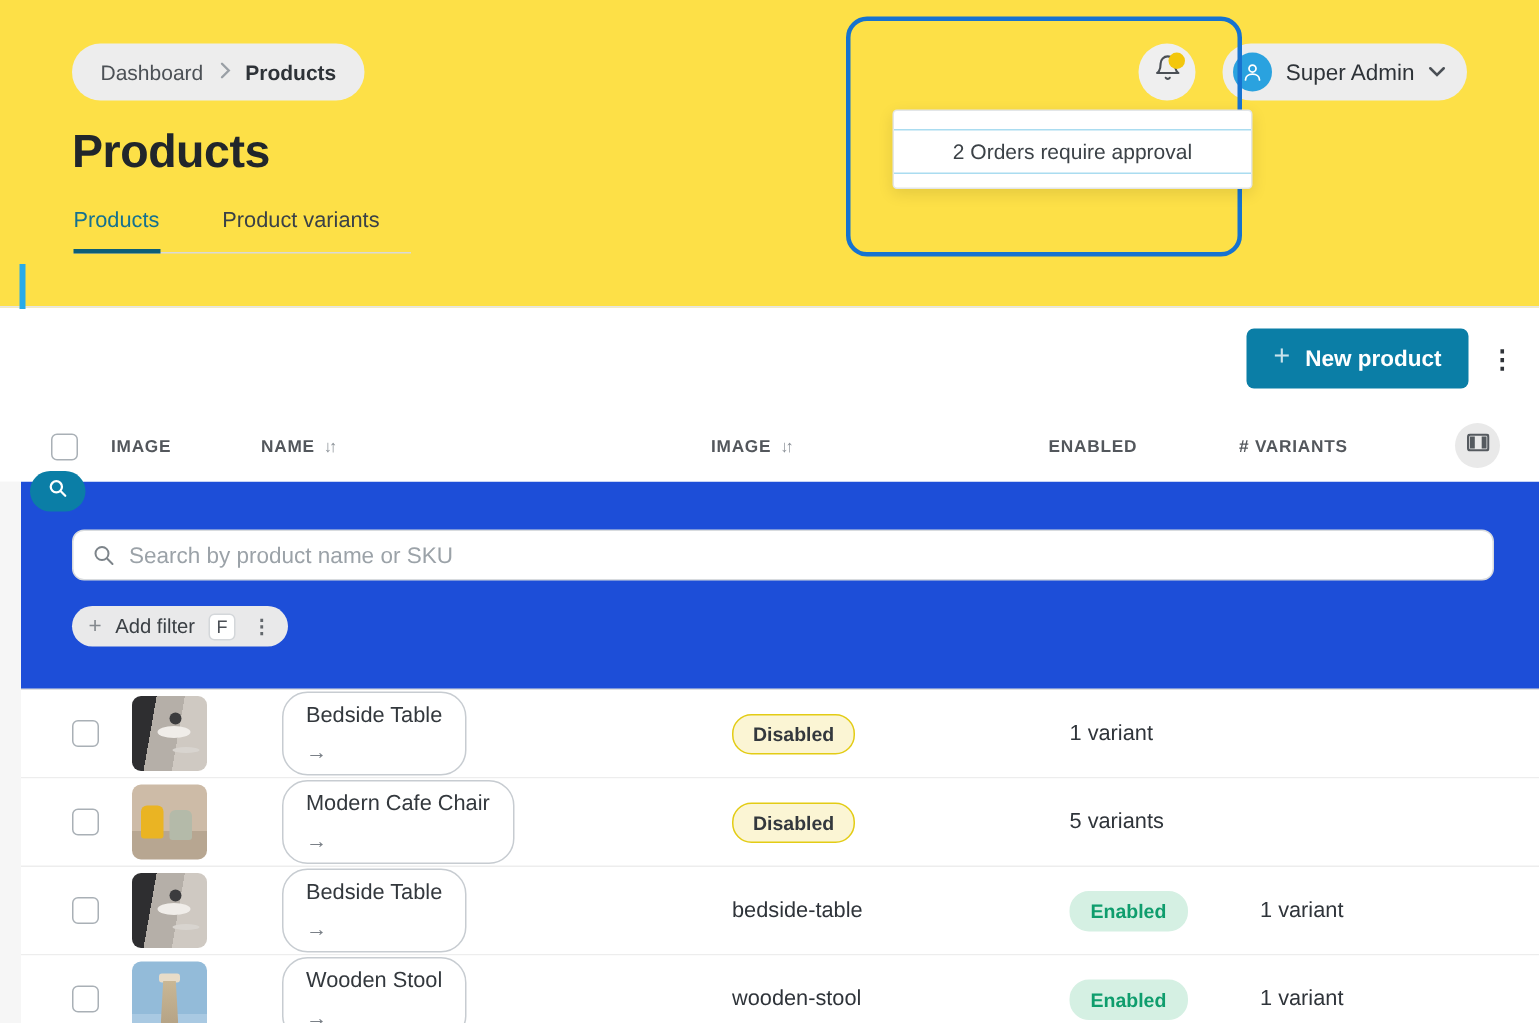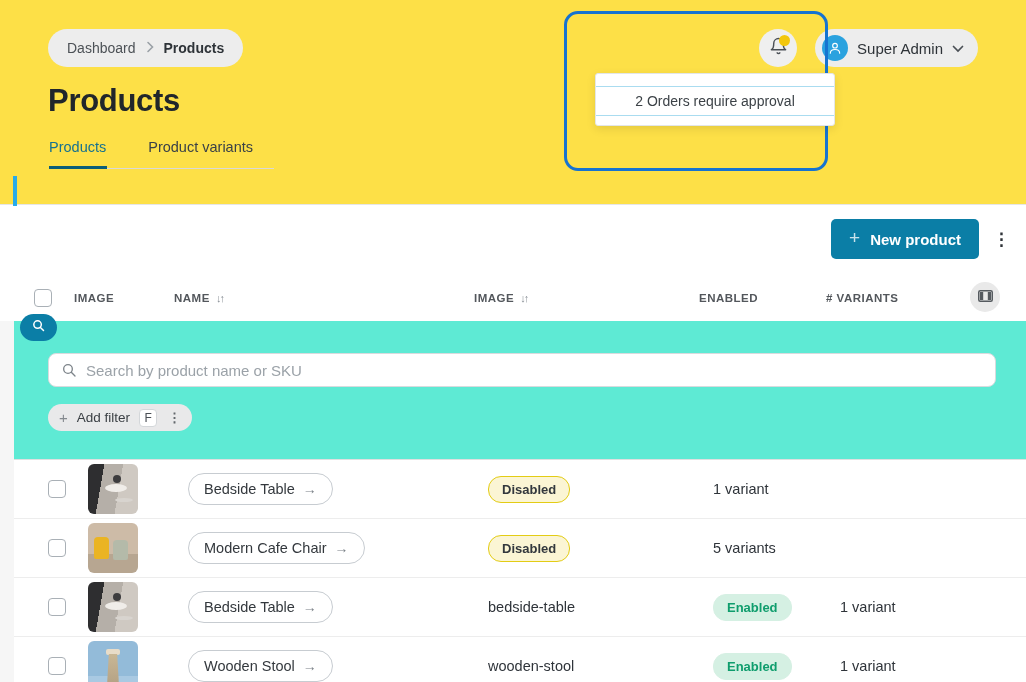--- a/index.html
+++ b/index.html
@@ -57,21 +57,21 @@
   .sort-glyph { font-size:11px; color:#8a9097; letter-spacing:-2px; font-weight:400; }
   .th-tools { display:flex; justify-content:flex-end; padding-right:6px; }
   .col-settings-btn { width:30px; height:30px; border-radius:50%; background:#e9e9e9; display:flex; align-items:center; justify-content:center; cursor:pointer; }
 
   .checkbox { width:18px; height:18px; border:1.5px solid #a9b0b6; border-radius:4px; background:#fff; display:inline-block; cursor:pointer; }
 
   
   .float-search { position:absolute; left:20px; top:314px; width:37px; height:27px; border-radius:14px; background:#0b7ea6; display:flex; align-items:center; justify-content:center; z-index:6; cursor:pointer; }
 
   
-  .filter-panel { background:#5eead4; border-bottom:1px solid #e0e0e0; padding:32px 30px 28px 34px; margin-left:14px; }
+  .filter-panel { background:#1d4ed8; border-bottom:1px solid #e0e0e0; padding:32px 30px 28px 34px; margin-left:14px; }
   .search-wrap { position:relative; }
   .search-input { width:948px; height:34px; border:1px solid #d8dbde; border-radius:8px; background:#fff; padding:0 12px 0 37px; font-size:15px; color:#2e3338; font-family:"Liberation Sans",sans-serif; outline:none; }
   .search-input::placeholder { color:#9ba2a8; }
   .search-wrap .mag { position:absolute; left:13px; top:9px; }
   .filter-row { margin-top:17px; }
   .add-filter { display:inline-flex; align-items:center; gap:9px; background:#e9e9ea; border-radius:14px; height:27px; padding:0 11px; cursor:pointer; }
   .add-filter .af-plus { color:#84898e; font-size:15px; }
   .add-filter .af-label { font-size:13.5px; color:#3b4045; }
   .key-badge { display:inline-flex; align-items:center; justify-content:center; width:18px; height:18px; background:#fff; border:1px solid #d4d7da; border-radius:4px; font-size:12px; color:#4a4f55; }
   .af-dots { color:#62676c; font-size:13px; font-weight:700; padding-left:2px; }
@@ -83,21 +83,21 @@
   .photo[data-photo="bedside-table"] { background:linear-gradient(100deg,#2e2e30 0 28%,#b5afa8 28% 60%,#cfc9c2 60% 100%); }
   .photo[data-photo="bedside-table"]::after { content:""; position:absolute; left:17px; top:20px; width:22px; height:8px; border-radius:50%; background:#f0ede9; box-shadow:8px 12px 0 -2px #d8d4cf; }
   .photo[data-photo="bedside-table"]::before { content:""; position:absolute; left:25px; top:11px; width:8px; height:8px; border-radius:50%; background:#3c3c3e; z-index:1; }
   .photo[data-photo="cafe-chair"] { background:linear-gradient(180deg,#cdbba7 0 62%,#b7a691 62% 100%); }
   .photo[data-photo="cafe-chair"]::before { content:""; position:absolute; left:6px; top:14px; width:15px; height:22px; border-radius:4px 4px 2px 2px; background:#eab423; box-shadow:0 24px 0 -18px #8c7f6d; }
   .photo[data-photo="cafe-chair"]::after { content:""; position:absolute; left:25px; top:17px; width:15px; height:20px; border-radius:4px 4px 2px 2px; background:#b4baa9; }
   .photo[data-photo="wooden-stool"] { background:linear-gradient(180deg,#93bbd9 0 70%,#a9c9e2 70% 100%); }
   .photo[data-photo="wooden-stool"]::before { content:""; position:absolute; left:18px; top:8px; width:14px; height:6px; background:#e8dcc8; border-radius:2px; }
   .photo[data-photo="wooden-stool"]::after { content:""; position:absolute; left:19px; top:13px; width:12px; height:32px; background:linear-gradient(180deg,#c9b795,#b3a184); clip-path:polygon(15% 0,85% 0,100% 100%,0 100%); }
 
-  .name-pill { display:inline-flex; align-items:flex-start; gap:8px; border:1px solid #c7ccd1; border-radius:17px; padding:7px 15px; background:#fff; cursor:pointer; }
+  .name-pill { display:inline-flex; align-items:flex-start; gap:8px; border:1px solid #c7ccd1; border-radius:17px; padding:7px 15px; background:#fff; cursor:pointer;flex-direction:column; }
   .name-pill .nm { font-size:14.5px; color:#33383d; }
   .name-pill .arrow { color:#7a8087; font-size:14px; }
   .slug { font-size:14.5px; color:#2f343a; }
   .badge { display:inline-block; font-size:13px; font-weight:700; border-radius:13px; padding:5px 13px; }
   .badge[data-variant="disabled"] { background:#fbf5d4; border:1.5px solid #e3cc15; color:#33383d; }
   .badge[data-variant="enabled"] { background:#d5f0e3; border:1.5px solid #d5f0e3; color:#0f9d6d; }
   .variants { font-size:14.5px; color:#2f343a; }
 </style>
 </head>
 <body>

